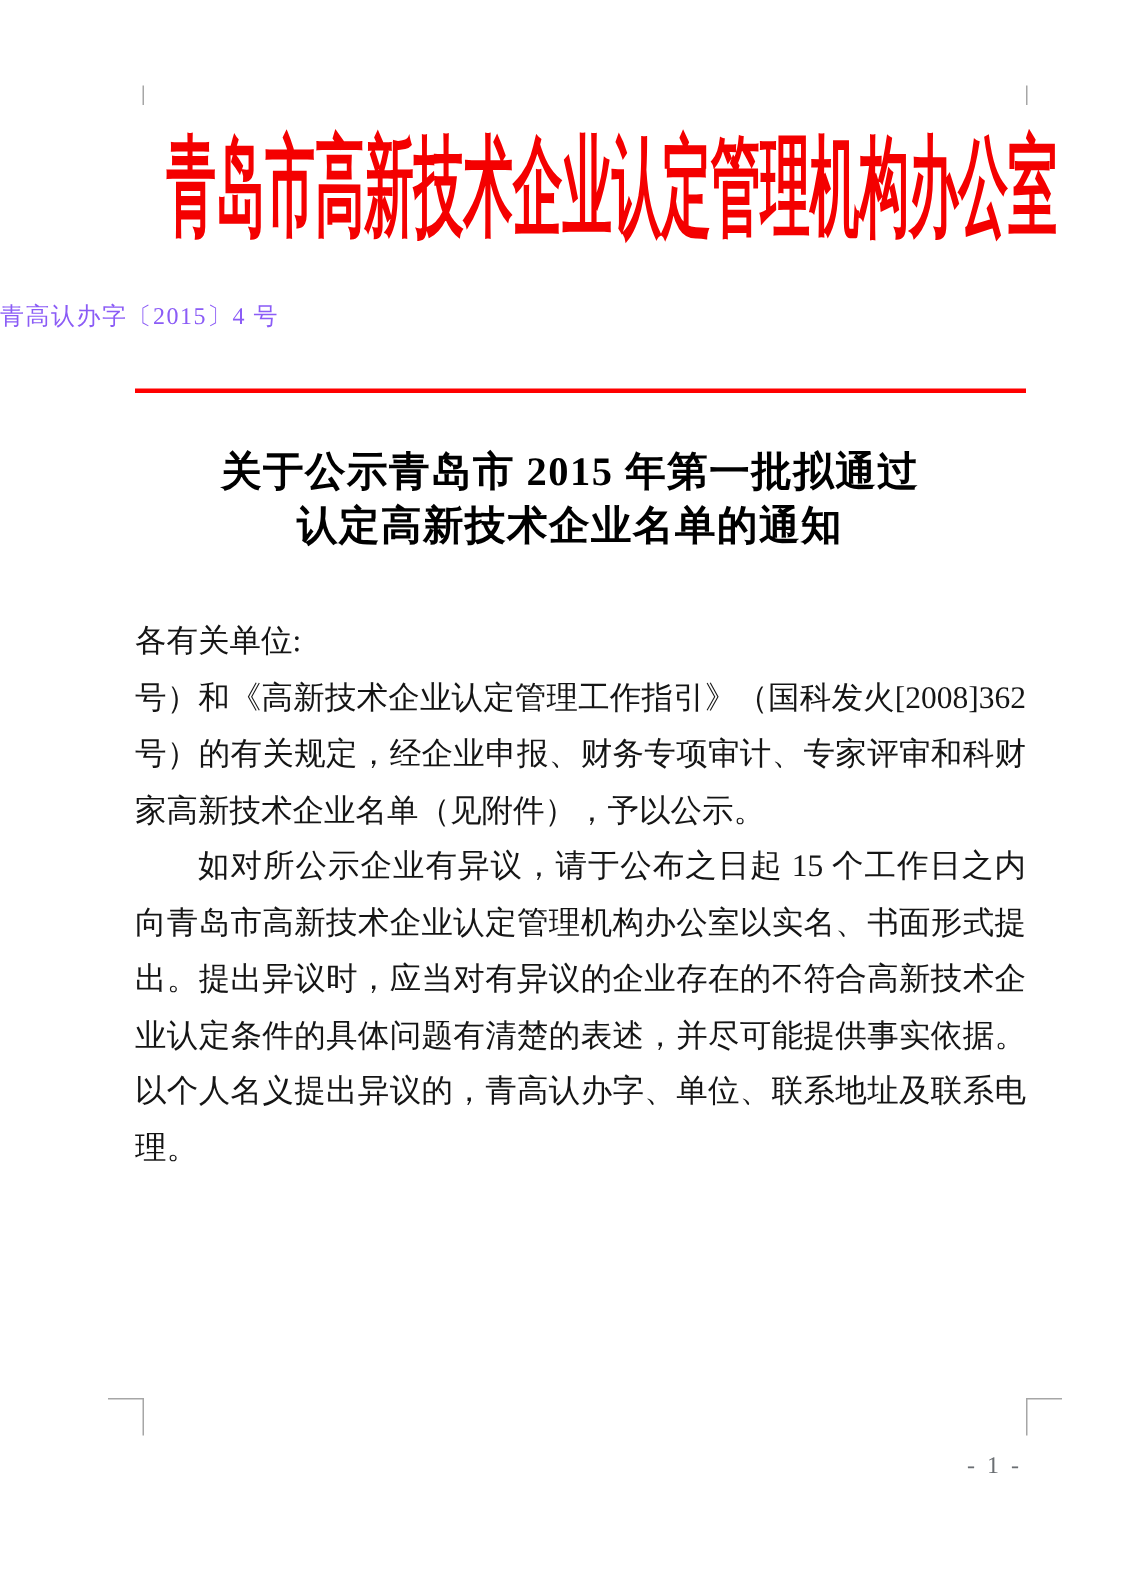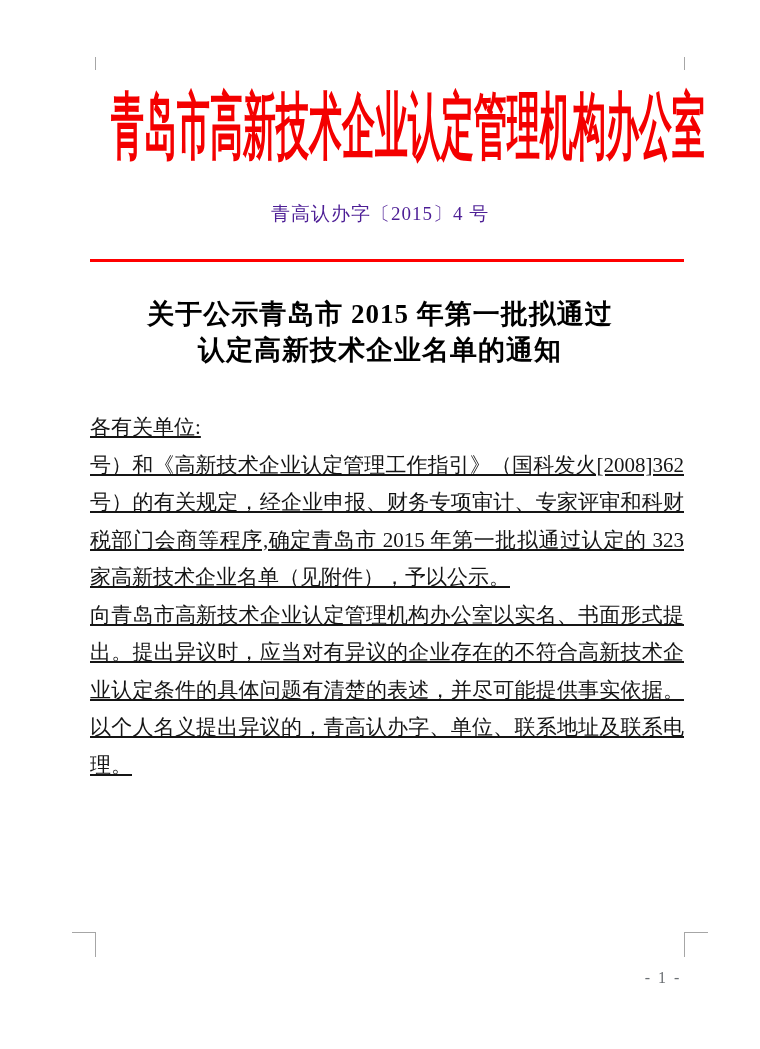--- a/index.html
+++ b/index.html
@@ -34,24 +34,24 @@
     transform-origin: center top;
     font-family: "Liberation Serif", "DejaVu Serif", serif;
   }
 
   
   .doc-number {
     position: absolute;
     top: 201px;
     left: 0;
     width: 100%;
-    text-align: center;
-    font-size: 19px;
+    text-align: left;
+    font-size: 16px;
     letter-spacing: 1px;
-    color: #4c1d95;
+    color: #8b5cf6;
   }
 
   
   .red-rule {
     position: absolute;
     top: 259px;
     left: 90px;
     width: 594px;
     height: 3px;
     background: #ff0000;
@@ -73,21 +73,20 @@
 
   
   .body-text {
     position: absolute;
     top: 409px;
     left: 90px;
     width: 594px;
     font-size: 21px;
     line-height: 37.5px;
     color: #151515;
-    text-decoration: underline;
   }
   .line {
     text-align: justify;
     text-align-last: justify;
     white-space: nowrap;
   }
   .line.last {
     text-align-last: left;
     white-space: normal;
   }
@@ -149,23 +148,23 @@
   <div class="title">
     <div>关于公示青岛市 2015 年第一批拟通过</div>
     <div>认定高新技术企业名单的通知</div>
   </div>
 
   <div class="body-text">
     <div class="line last">各有关单位:</div>
 
     <div class="line">号）和《高新技术企业认定管理工作指引》（国科发火[2008]362</div>
     <div class="line">号）的有关规定，经企业申报、财务专项审计、专家评审和科财</div>
-    <div class="line">税部门会商等程序,确定青岛市 2015 年第一批拟通过认定的 323</div>
     <div class="line last">家高新技术企业名单（见附件），予以公示。</div>
 
+    <div class="line indent">如对所公示企业有异议，请于公布之日起 15 个工作日之内</div>
     <div class="line">向青岛市高新技术企业认定管理机构办公室以实名、书面形式提</div>
     <div class="line">出。提出异议时，应当对有异议的企业存在的不符合高新技术企</div>
     <div class="line">业认定条件的具体问题有清楚的表述，并尽可能提供事实依据。</div>
     <div class="line">以个人名义提出异议的，青高认办字、单位、联系地址及联系电</div>
     <div class="line last">理。</div>
   </div>
 
   <div class="page-number">- 1 -</div>
 
 </div>

